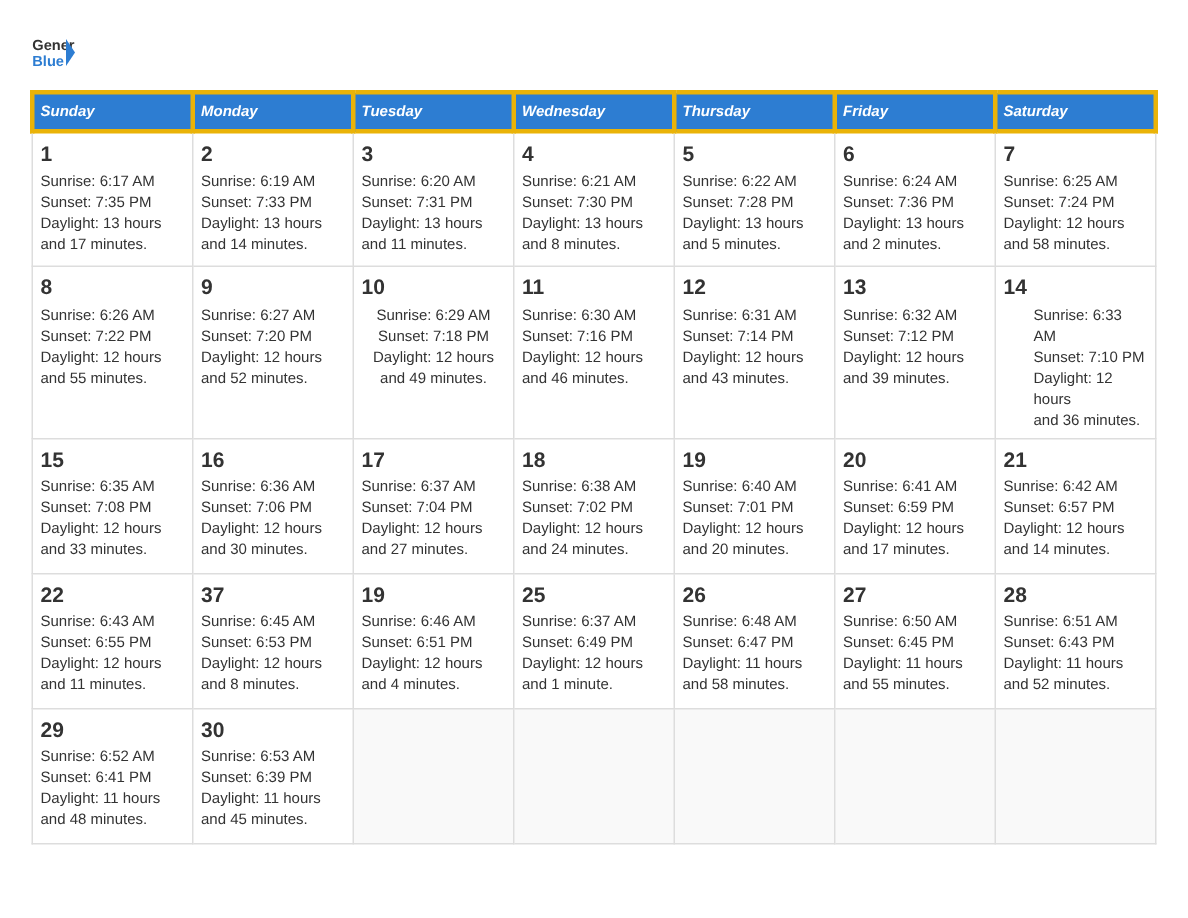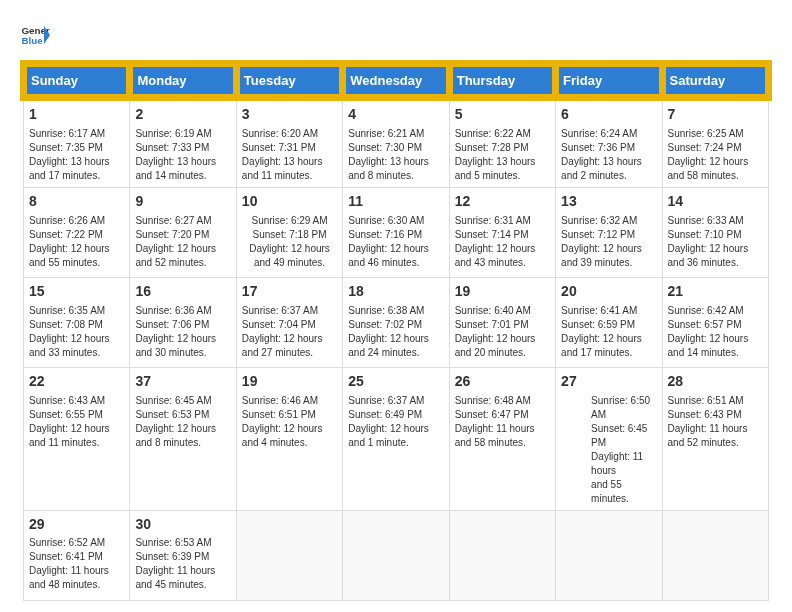--- a/index.html
+++ b/index.html
@@ -40,23 +40,24 @@
     .calendar {
       width: 100%;
       border-collapse: collapse;
       font-size: 11px;
     }
     .calendar th {
       background-color: #2d7dd2;
       color: white;
       padding: 6px 4px;
       text-align: left;
-      font-size: 13px;
+      font-size: 10px;
       font-weight: bold;
-      border: 7px solid #eab308;
+      border: 3px solid #eab308;
+      font-style: italic;
     }
     .calendar td {
       vertical-align: top;
       padding: 4px 5px;
       border: 1px solid #ddd;
       width: calc(100% / 7);
       height: 90px;
       background: #fff;
       color: #333;
       line-height: 1.4;
@@ -195,21 +196,21 @@
         </td>
         <td>
           <span class="day-number">13</span>
           <div class="day-info" style="white-space: pre-line;">Sunrise: 6:32 AM
 Sunset: 7:12 PM
 Daylight: 12 hours
 and 39 minutes.</div>
         </td>
         <td>
           <span class="day-number">14</span>
-          <div class="day-info" style="white-space: pre-line;">Sunrise: 6:33 AM
+          <div class="day-info" style="white-space: pre-line; margin-left: 20px;">Sunrise: 6:33 AM
 Sunset: 7:10 PM
 Daylight: 12 hours
 and 36 minutes.</div>
         </td>
       </tr>
       <tr>
         <td>
           <span class="day-number">15</span>
           <div class="day-info" style="white-space: pre-line;">Sunrise: 6:35 AM
 Sunset: 7:08 PM
@@ -290,21 +291,21 @@
         </td>
         <td>
           <span class="day-number">26</span>
           <div class="day-info" style="white-space: pre-line;">Sunrise: 6:48 AM
 Sunset: 6:47 PM
 Daylight: 11 hours
 and 58 minutes.</div>
         </td>
         <td>
           <span class="day-number">27</span>
-          <div class="day-info" style="white-space: pre-line; margin-left: 30px;">Sunrise: 6:50 AM
+          <div class="day-info" style="white-space: pre-line;">Sunrise: 6:50 AM
 Sunset: 6:45 PM
 Daylight: 11 hours
 and 55 minutes.</div>
         </td>
         <td>
           <span class="day-number">28</span>
           <div class="day-info" style="white-space: pre-line;">Sunrise: 6:51 AM
 Sunset: 6:43 PM
 Daylight: 11 hours
 and 52 minutes.</div>

